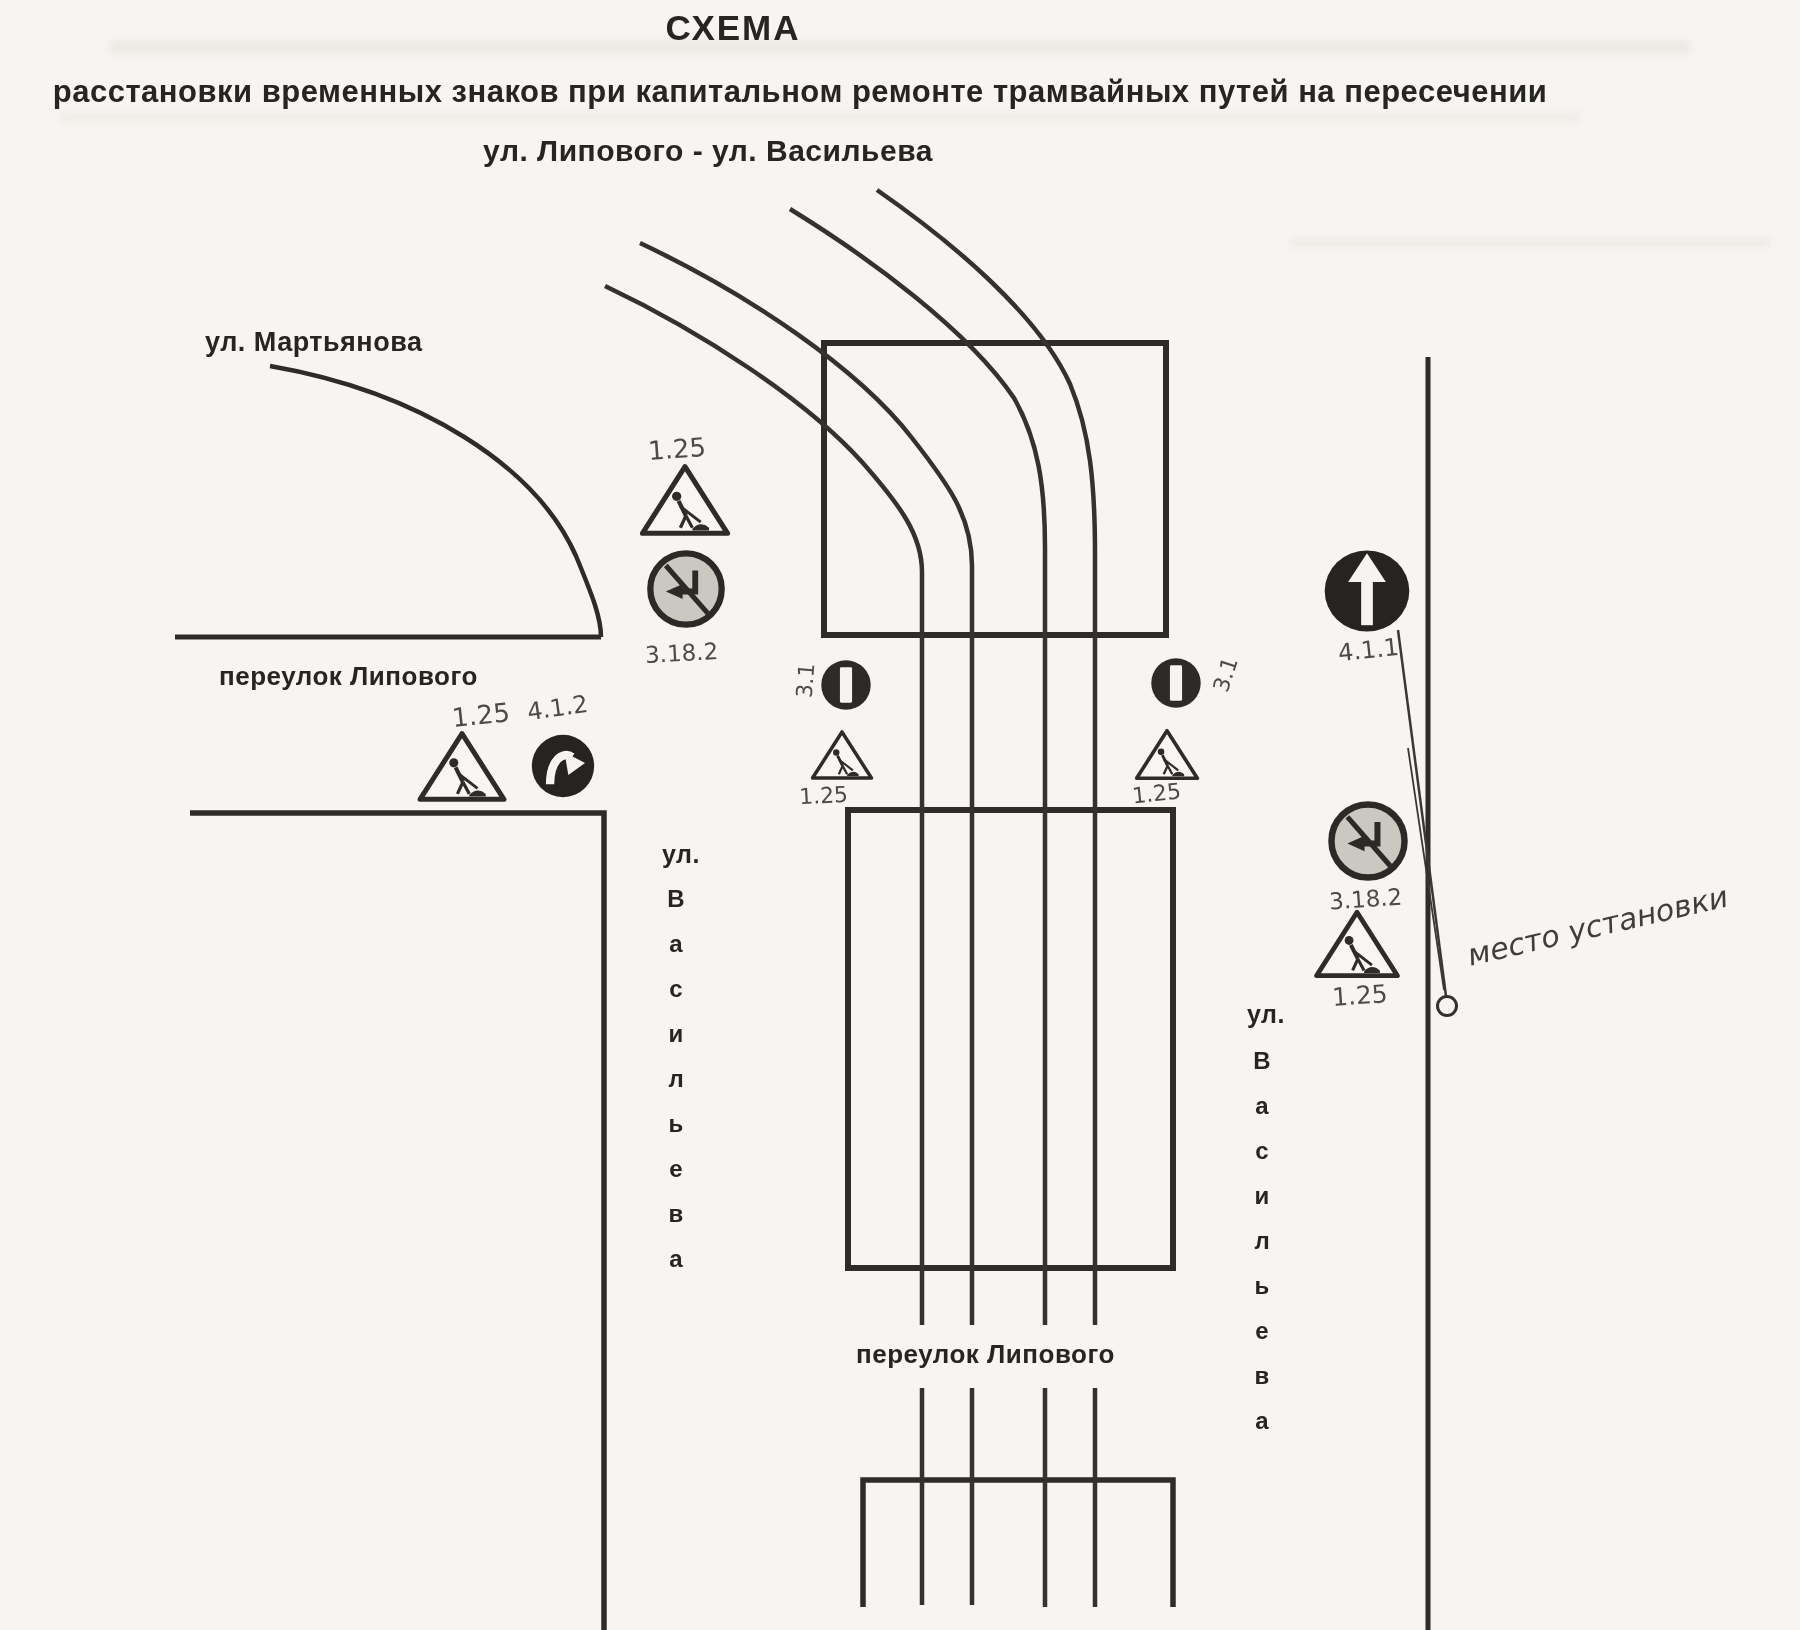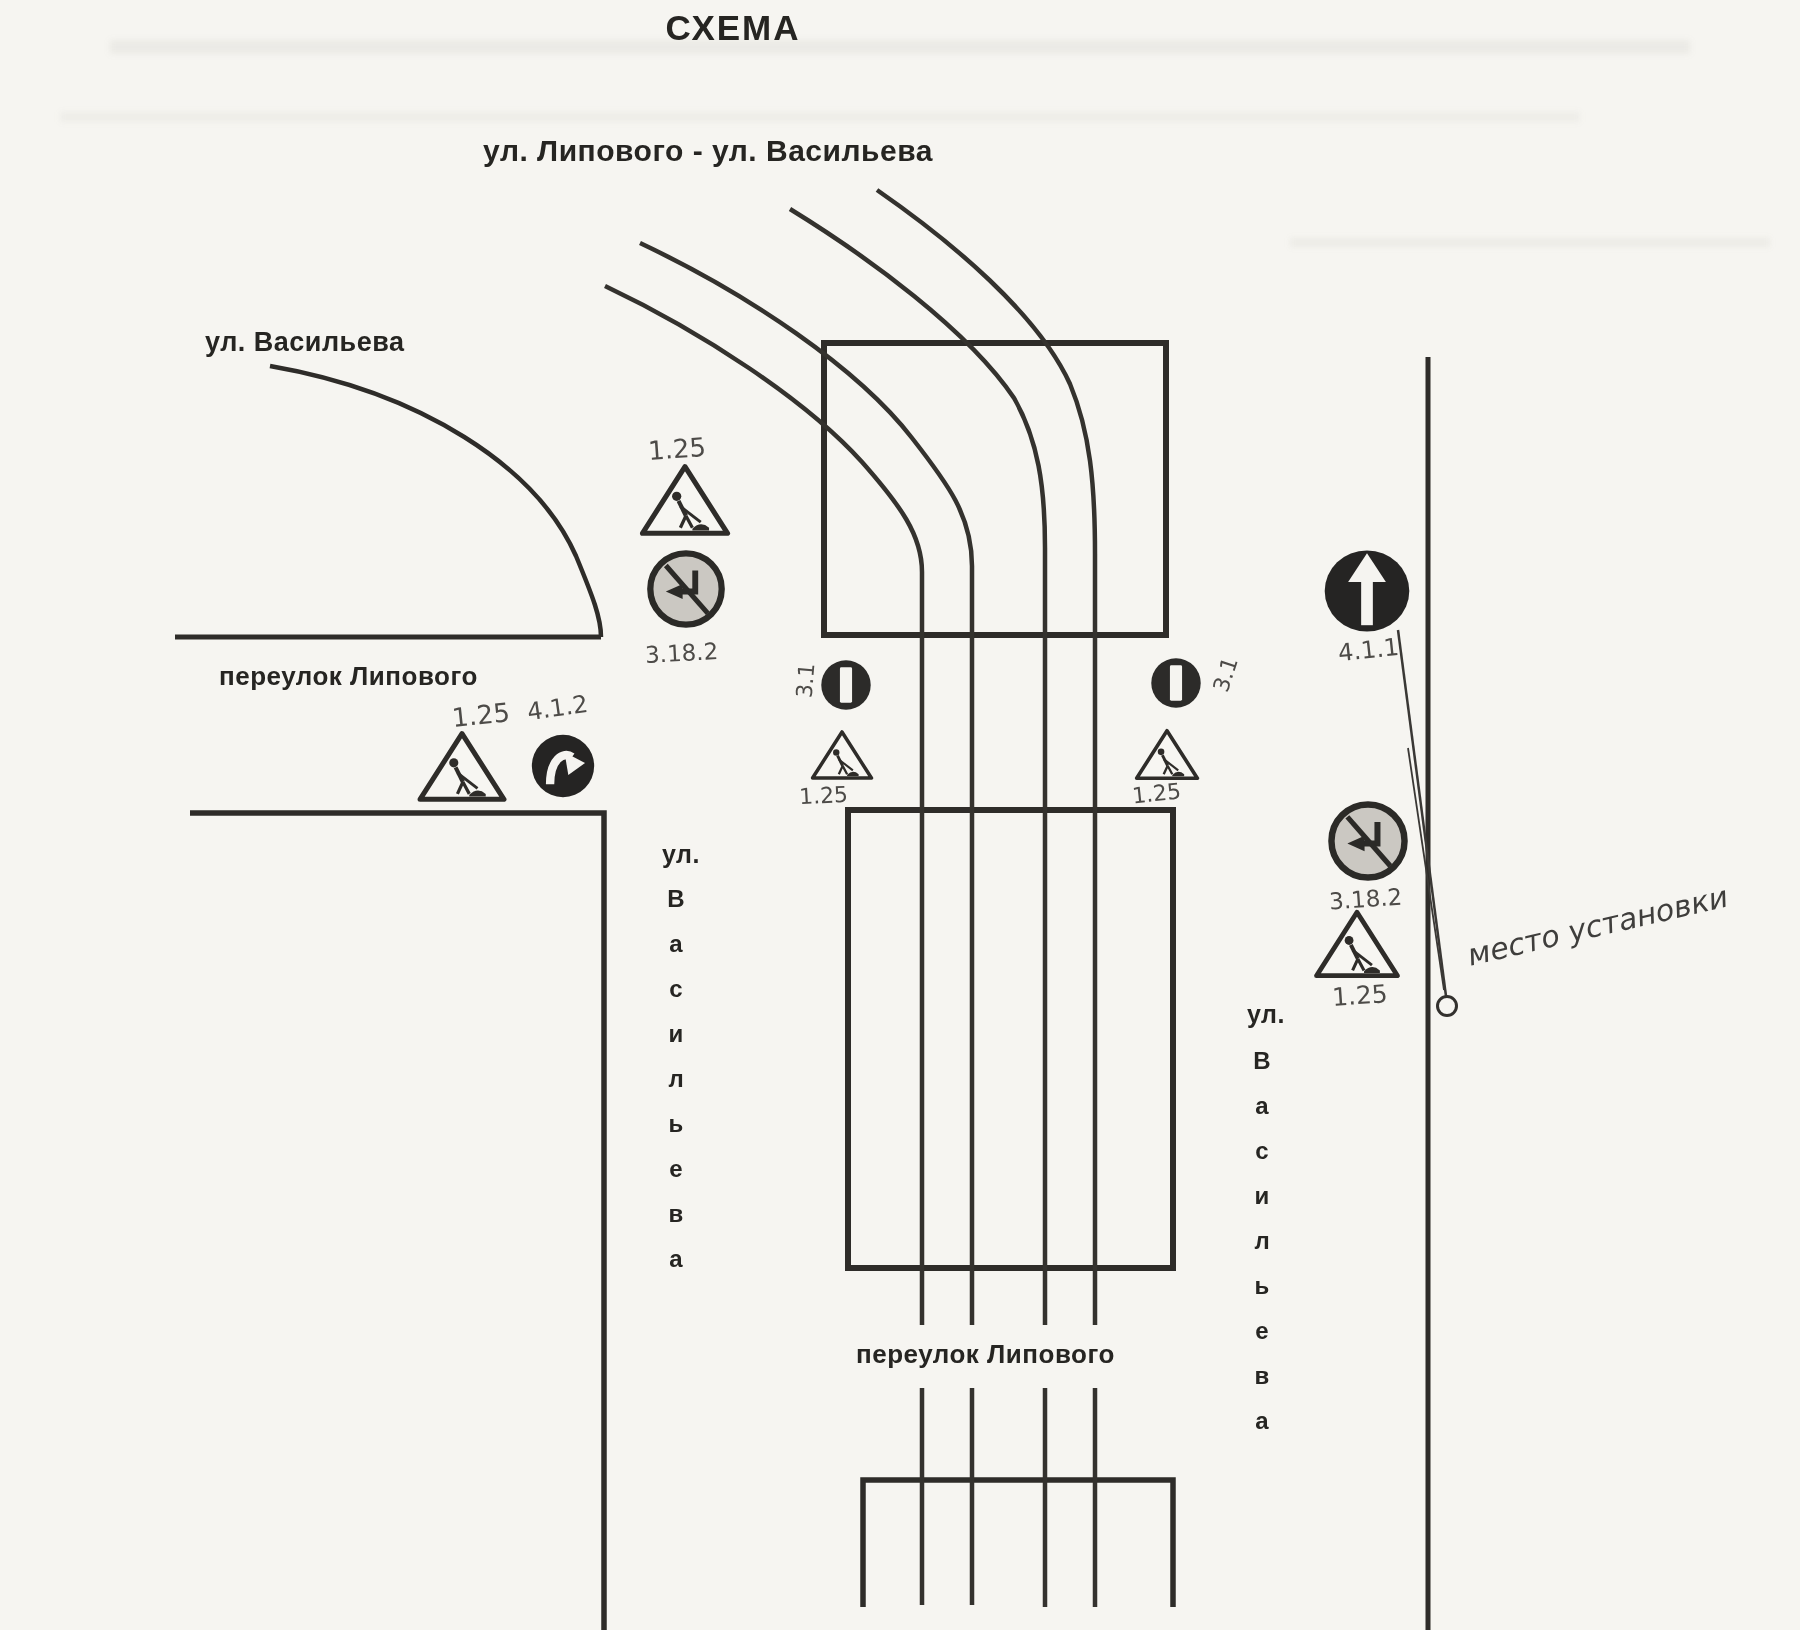--- a/index.html
+++ b/index.html
@@ -113,23 +113,24 @@
     <use href="#sym-no-entry" x="818" y="657" width="56" height="56"></use>
     <use href="#sym-no-entry" x="1148" y="655" width="56" height="56"></use>
     <use href="#sym-roadworks" x="810" y="728" width="64" height="54"></use>
     <use href="#sym-roadworks" x="1134" y="726" width="66" height="57"></use>
     <use href="#sym-straight" x="1318" y="546" width="98" height="90"></use>
     <use href="#sym-no-left" x="1325" y="798" width="86" height="86"></use>
     <use href="#sym-roadworks" x="1313" y="908" width="88" height="72"></use>
   </svg>
 
   <div class="lbl centered" style="left:733px;top:8px;font-size:35px;letter-spacing:2px;">СХЕМА</div>
+  <div class="lbl centered" style="left:800px;top:74px;font-size:31px;">расстановки временных знаков при капитальном ремонте трамвайных путей на пересечении</div>
   <div class="lbl centered" style="left:708px;top:134px;font-size:30px;">ул. Липового - ул. Васильева</div>
 
-  <div class="lbl" style="left:205px;top:327px;font-size:27px;">ул. Васильева</div>
+  <div class="lbl" style="left:205px;top:327px;font-size:27px;">ул. Мартьянова</div>
   <div class="lbl" style="left:219px;top:661px;font-size:26px;">переулок Липового</div>
   <div class="lbl" style="left:856px;top:1339px;font-size:26px;">переулок Липового</div>
 
   <div class="lbl" style="left:662px;top:840px;font-size:25px;">ул.</div>
   <div class="vert" style="left:656px;top:876px;width:40px;font-size:24px;line-height:45px;">В
 а
 с
 и
 л
 ь

